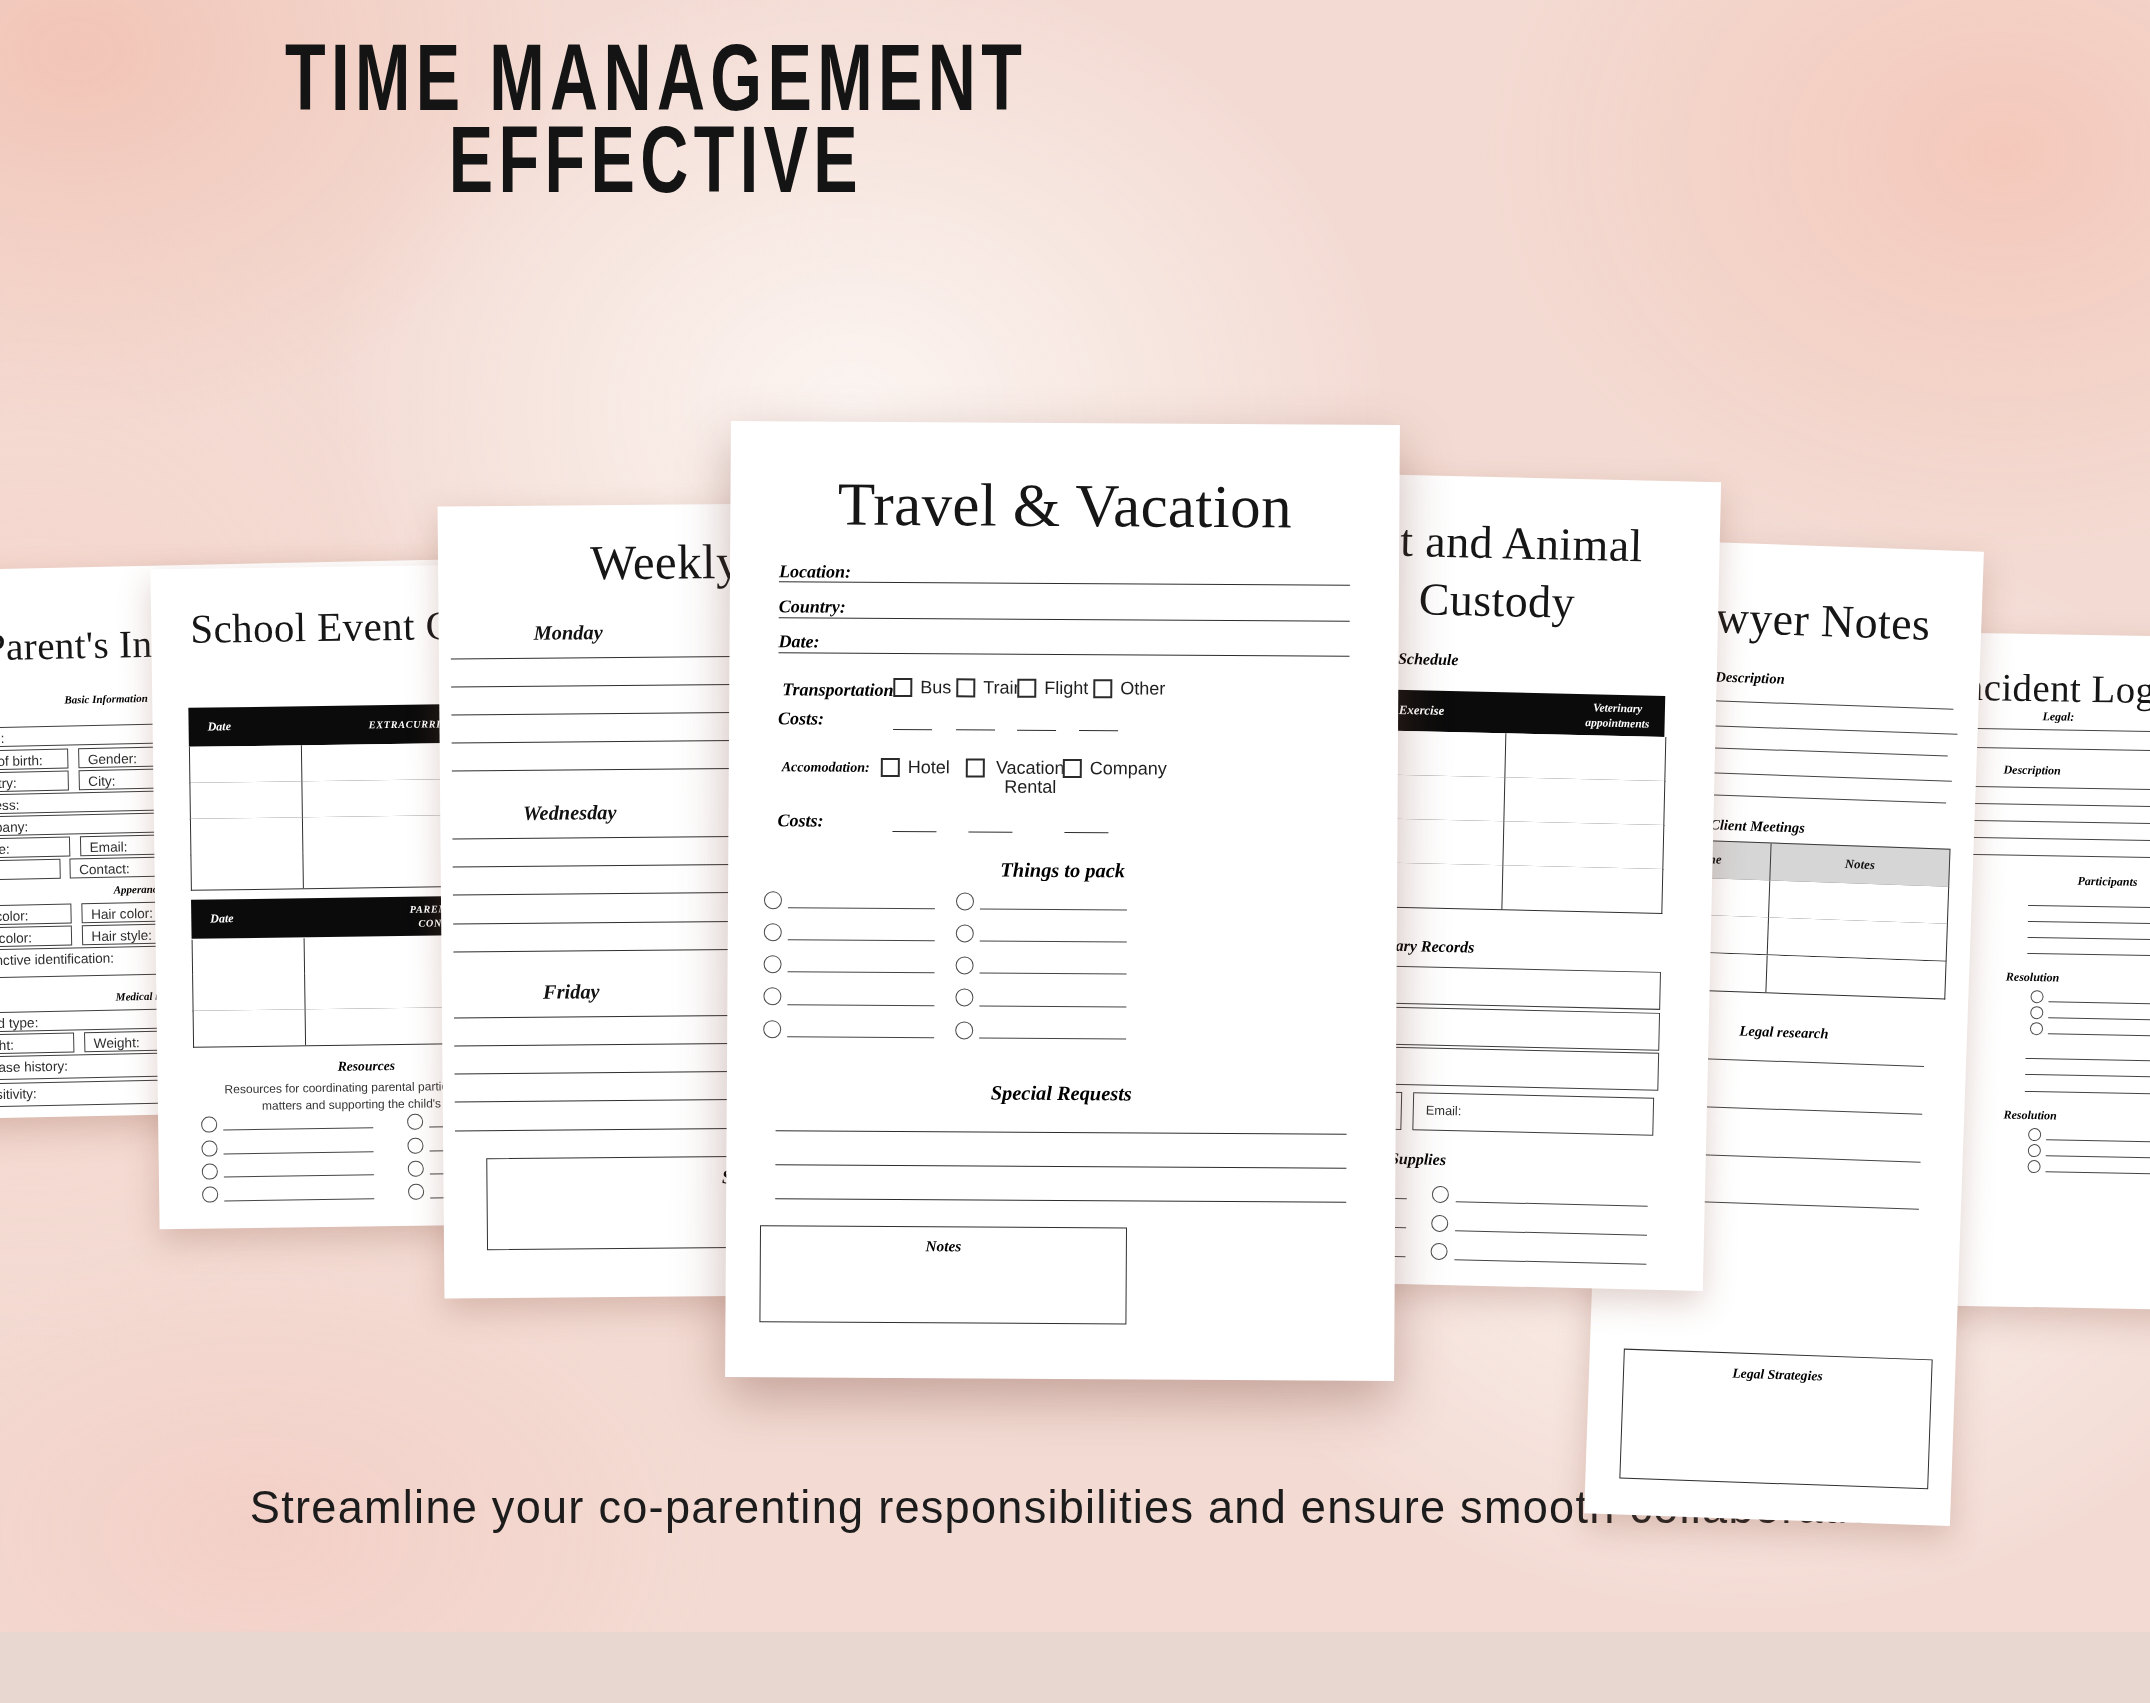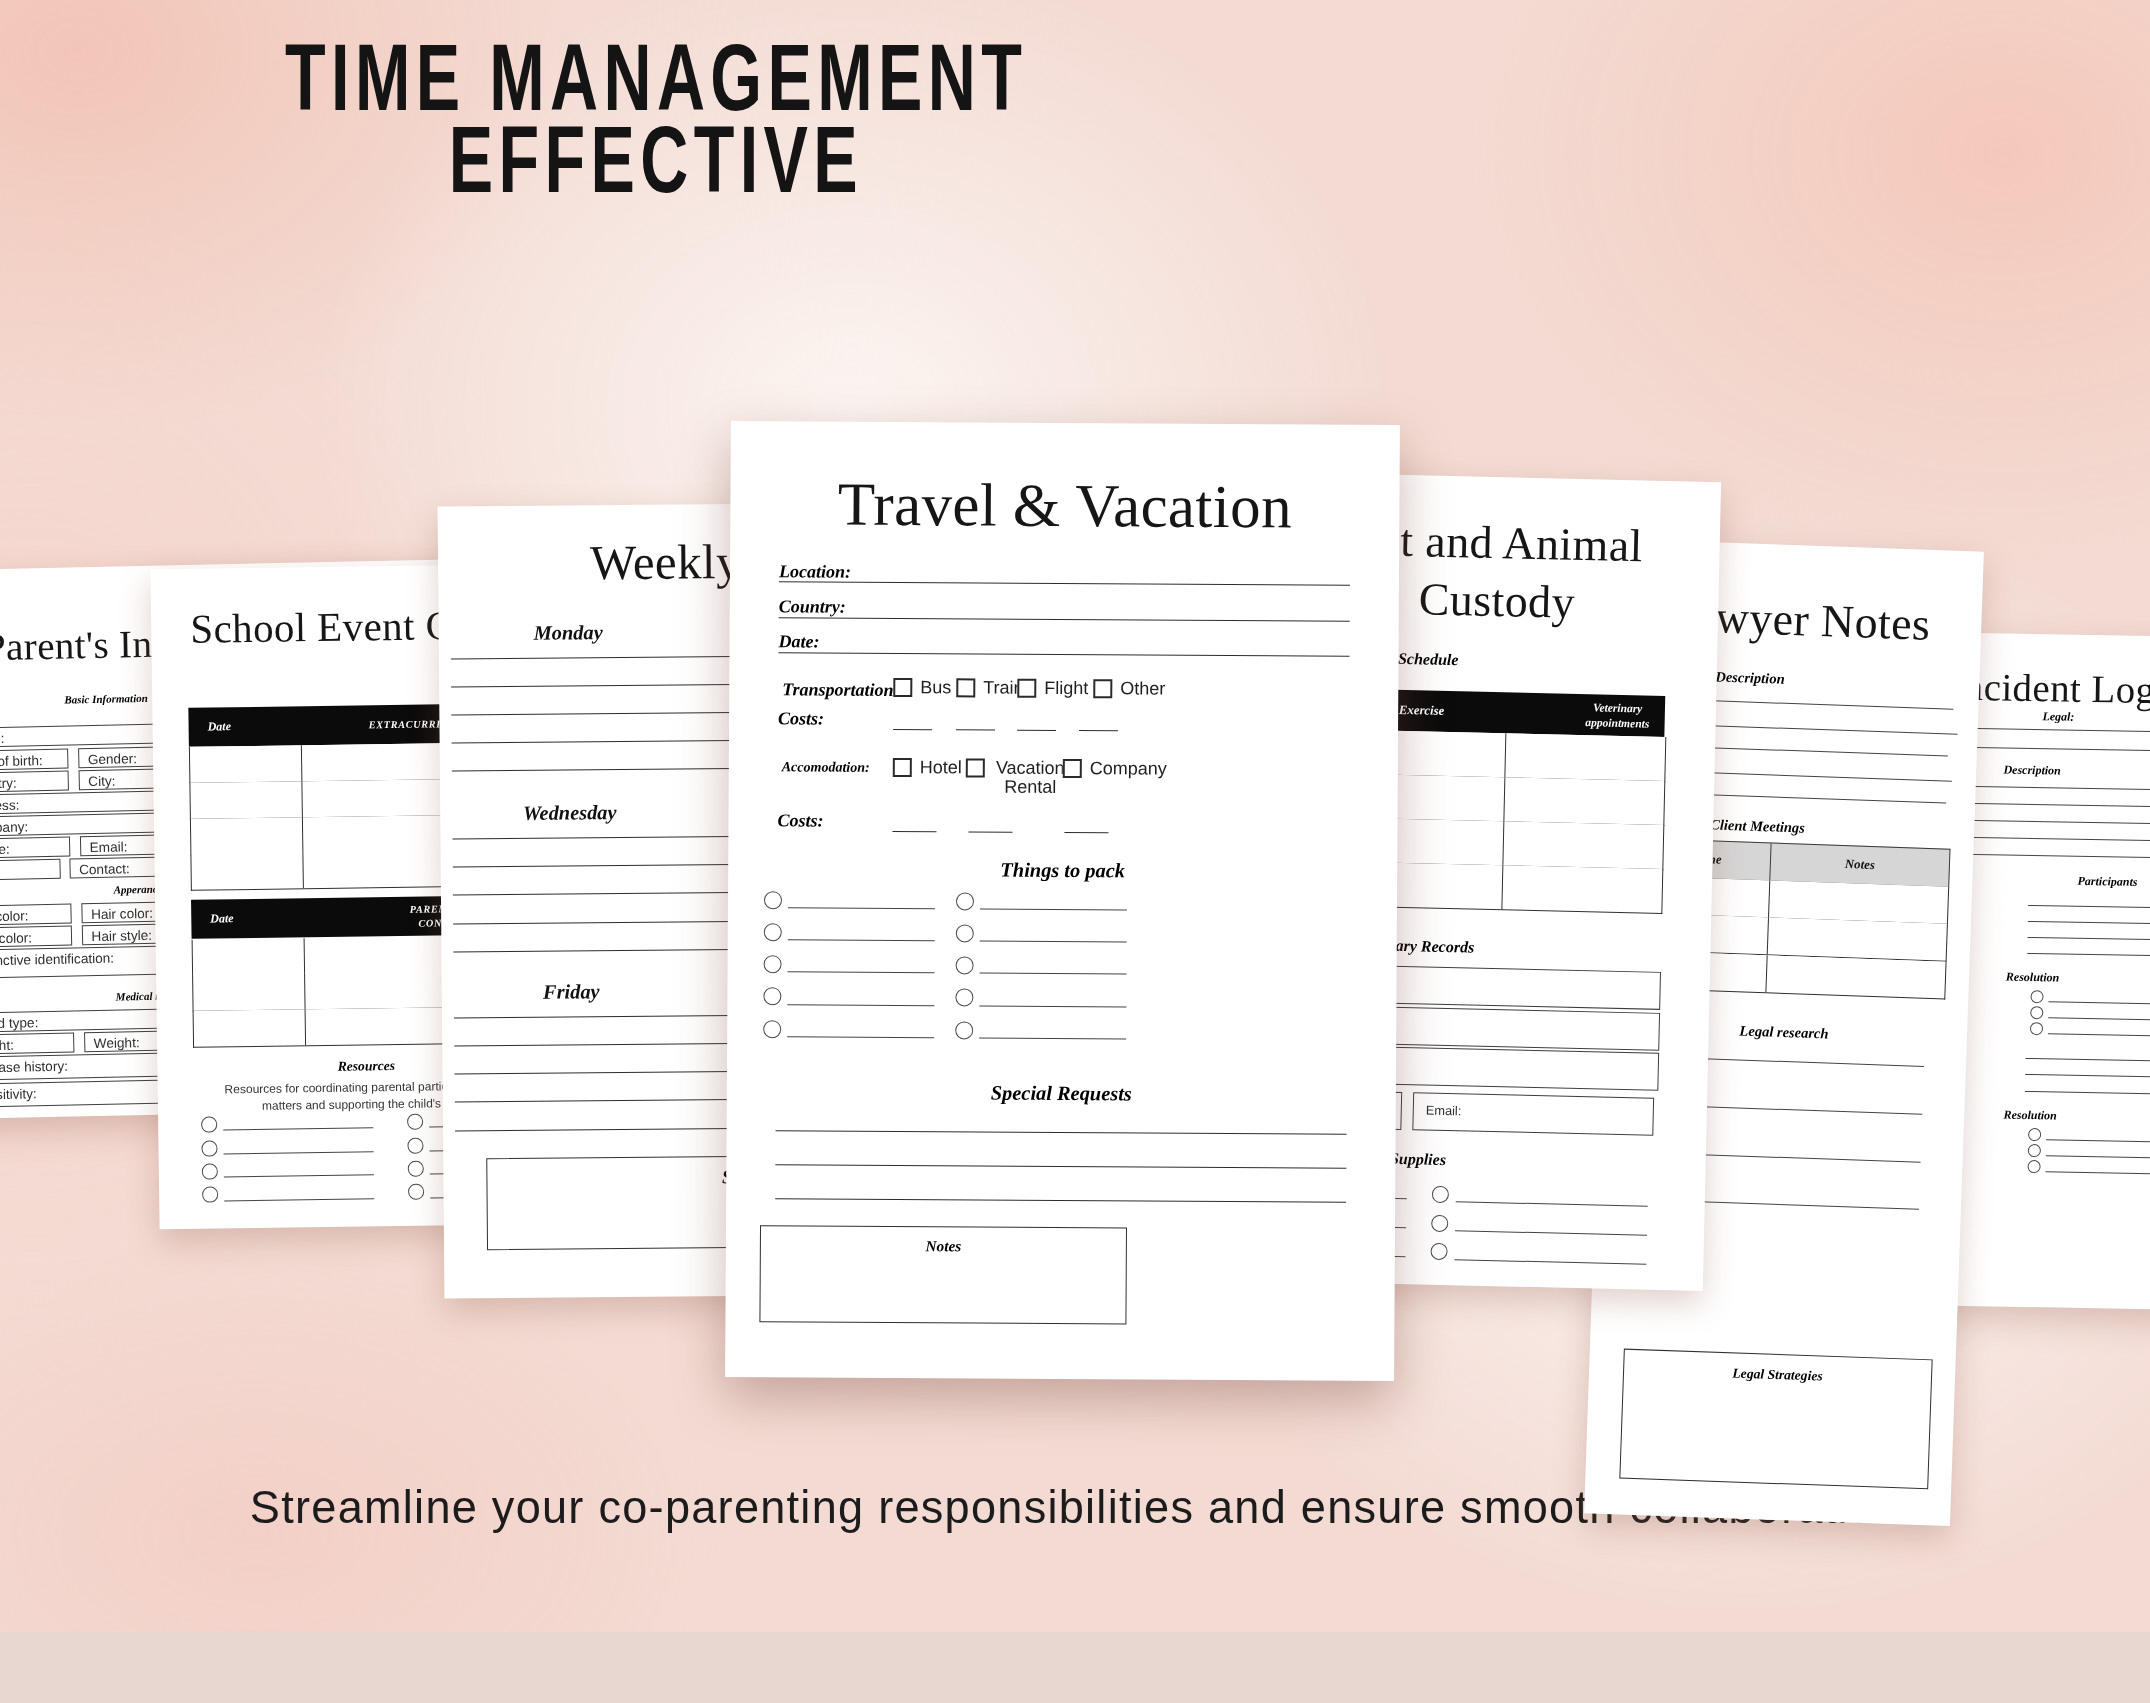--- a/index.html
+++ b/index.html
@@ -223,21 +223,21 @@
   <div class="abs nw" style="left:288px;top:256px"><span class="chk"></span><span class="chkl">Flight</span></div>
   <div class="abs nw" style="left:364px;top:256px"><span class="chk"></span><span class="chkl">Other</span></div>
 
   <div class="abs srif bi nw" style="left:49px;top:287px;font-size:18px">Costs:</div>
   <div class="hline" style="left:164px;top:307px;width:39px"></div>
   <div class="hline" style="left:227px;top:307px;width:39px"></div>
   <div class="hline" style="left:288px;top:307px;width:39px"></div>
   <div class="hline" style="left:350px;top:307px;width:39px"></div>
 
   <div class="abs srif bi nw" style="left:53px;top:338px;font-size:14px">Accomodation:</div>
-  <div class="abs nw" style="left:164px;top:336px"><span class="chk"></span><span class="chkl">Hotel</span></div>
+  <div class="abs nw" style="left:152px;top:336px"><span class="chk"></span><span class="chkl">Hotel</span></div>
   <div class="abs" style="left:237px;top:336px"><span class="chk"></span><span class="chkl ctr" style="width:75px">Vacation Rental</span></div>
   <div class="abs nw" style="left:334px;top:336px"><span class="chk"></span><span class="chkl">Company</span></div>
 
   <div class="abs srif bi nw" style="left:49px;top:389px;font-size:18px">Costs:</div>
   <div class="hline" style="left:164px;top:409px;width:44px"></div>
   <div class="hline" style="left:240px;top:409px;width:44px"></div>
   <div class="hline" style="left:336px;top:409px;width:44px"></div>
 
   <div class="abs srif bi ctr nw" style="left:0;top:436px;width:669px;font-size:20.4px">Things to pack</div>
 

